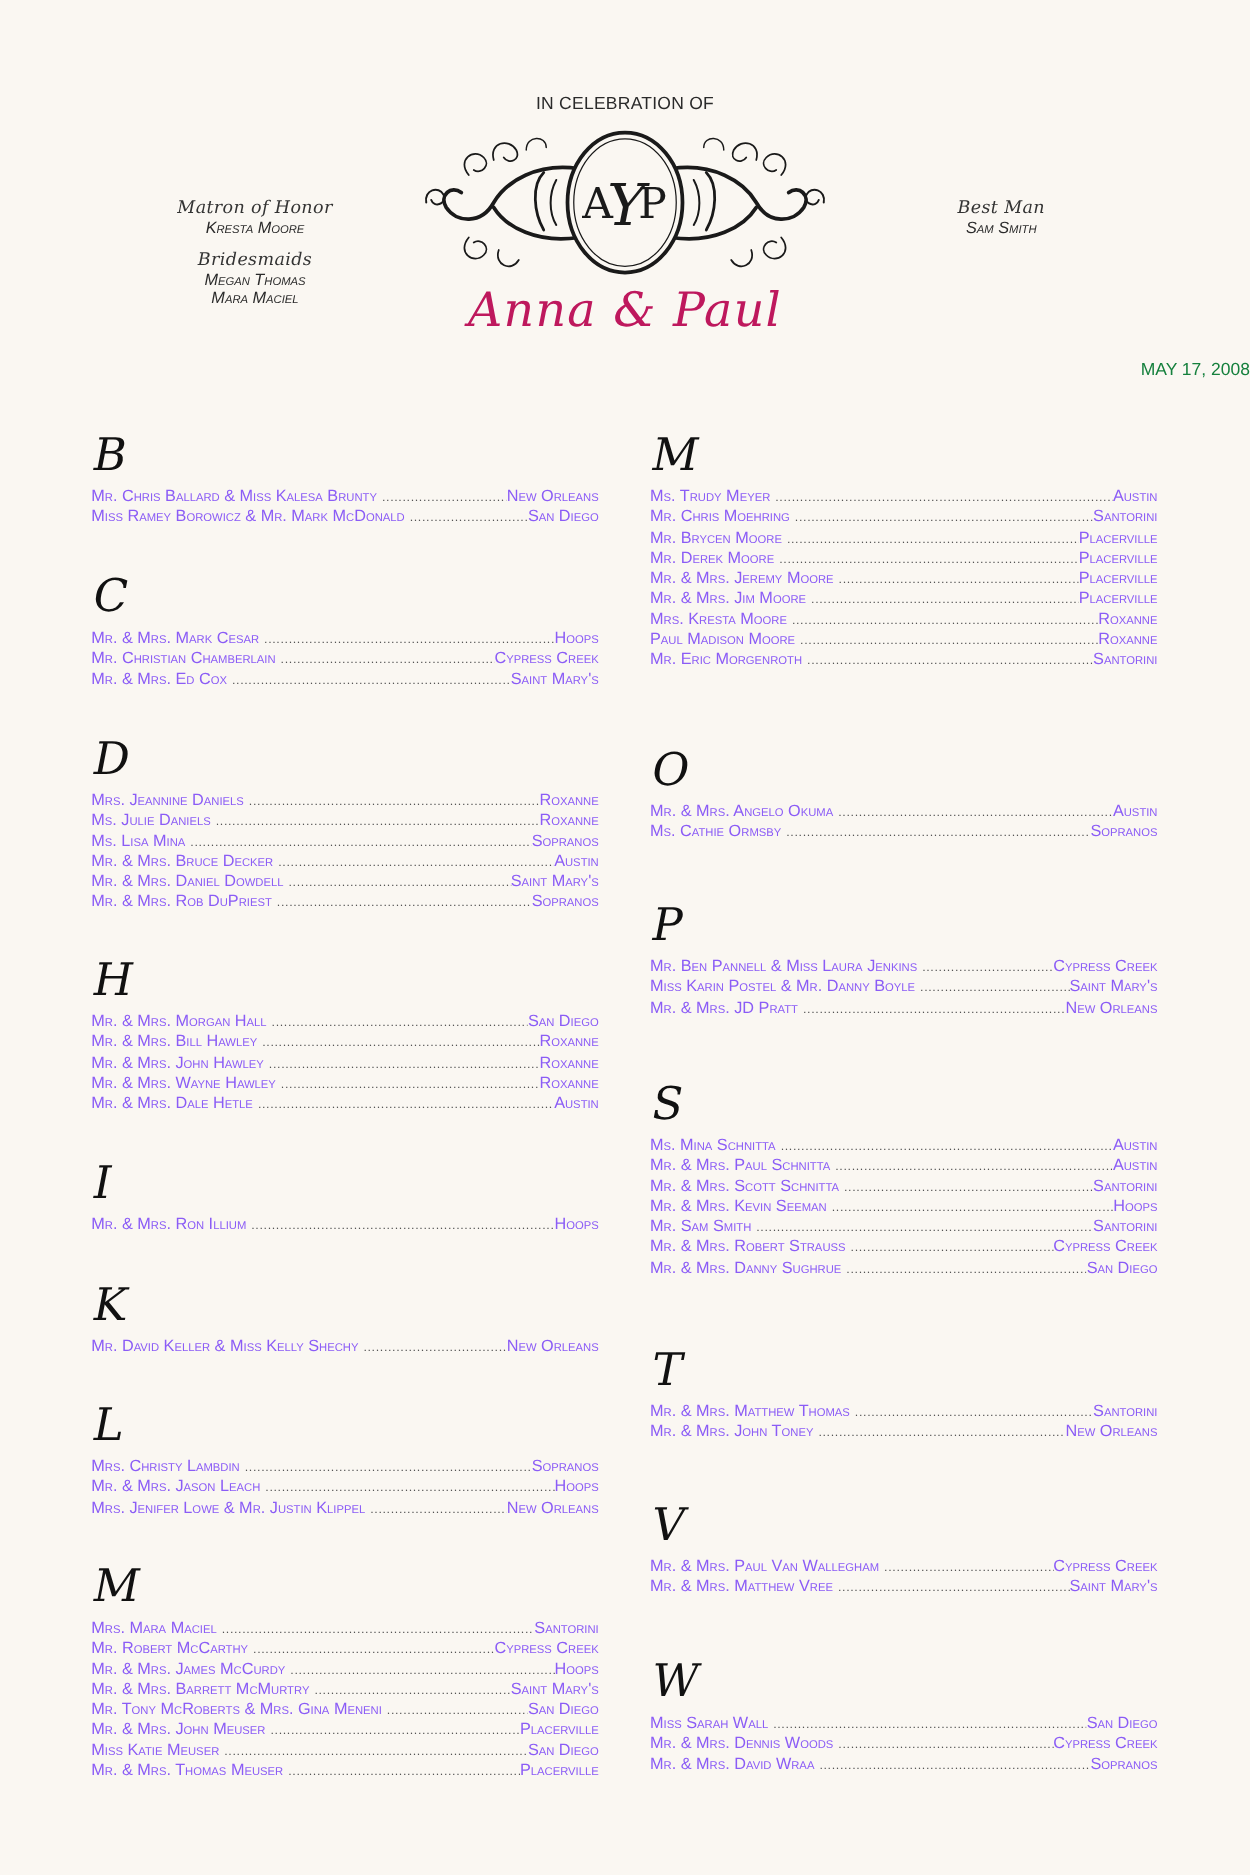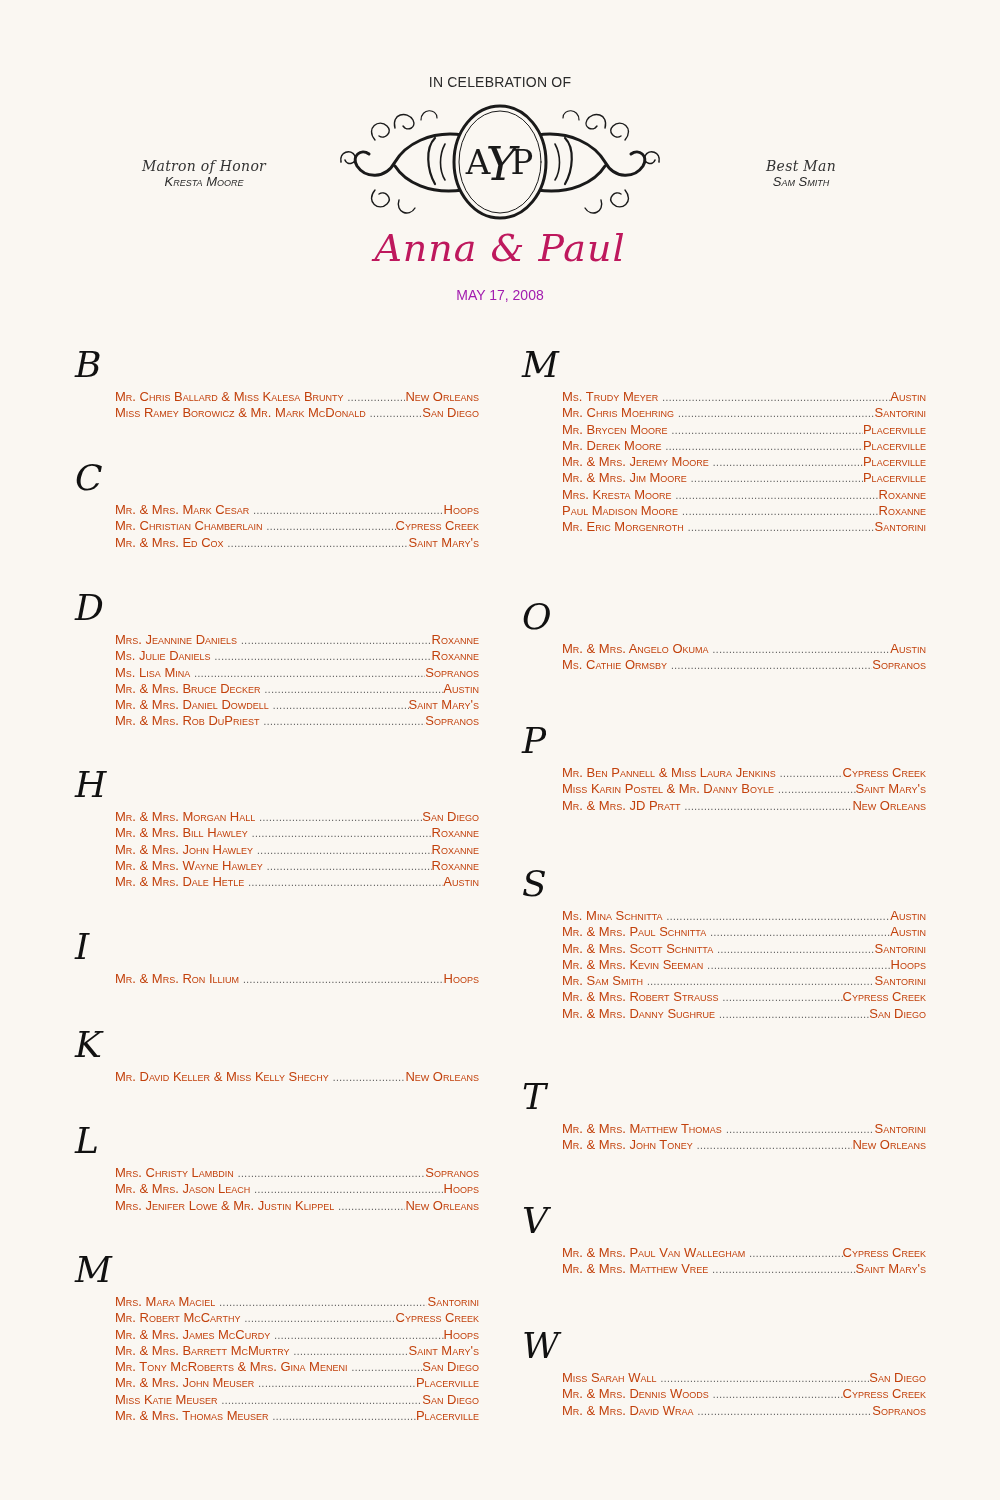--- a/index.html
+++ b/index.html
@@ -47,23 +47,23 @@
       left: 0; width: 1000px; top: 226px;
       text-align: center;
       font-family: "DejaVu Serif", serif;
       font-style: italic;
       font-size: 38px;
       color: #be185d;
       letter-spacing: 1px;
     }
     .date {
       left: 0; width: 1000px; top: 287px;
-      text-align: center;
+      text-align: right;
       font-size: 14px;
-      color: #a21caf;
+      color: #15803d;
     }
     .column { width: 406px; }
     .col-left { left: 73px; top: 345px; }
     .col-right { left: 520px; top: 345px; }
     .section { position: absolute; left: 0; width: 406px; }
     .letter {
       font-family: "DejaVu Serif", serif;
       font-style: italic;
       font-size: 36px;
       line-height: 40px;
@@ -71,23 +71,22 @@
       color: #111;
       padding-left: 2px;
     }
     .row {
       display: flex;
       align-items: baseline;
       font-variant: small-caps;
       font-size: 13px;
       height: 16.3px;
       line-height: 16.3px;
-      color: #c2410c;
+      color: #8b5cf6;
       white-space: nowrap;
-      margin-left: 42px;
     }
     .row .guest { flex: 0 0 auto; padding-right: 4px; }
     .row .dots {
       flex: 1 1 auto;
       overflow: hidden;
       color: #555;
       font-size: 10px;
       letter-spacing: 0.5px;
     }
     .row .dots::before {
@@ -97,20 +96,25 @@
   </style>
 </head>
 <body>
 
 <div class="abs celebration">IN CELEBRATION OF</div>
 
 <div class="abs party" style="left:104px; top:157px;">
   <div class="group">
     <div class="role">Matron of Honor</div>
     <div class="name">Kresta Moore</div>
+  </div>
+  <div class="group" style="margin-top:10px;">
+    <div class="role">Bridesmaids</div>
+    <div class="name">Megan Thomas</div>
+    <div class="name">Mara Maciel</div>
   </div>
 </div>
 
 <div class="abs party" style="left:701px; top:157px;">
   <div class="group">
     <div class="role">Best Man</div>
     <div class="name">Sam Smith</div>
   </div>
 </div>
 

